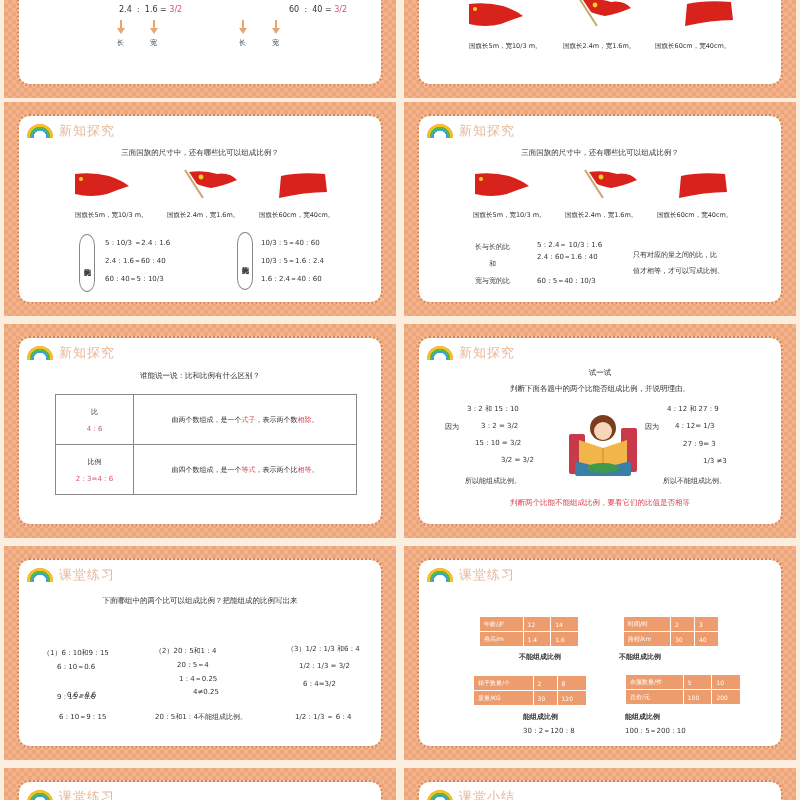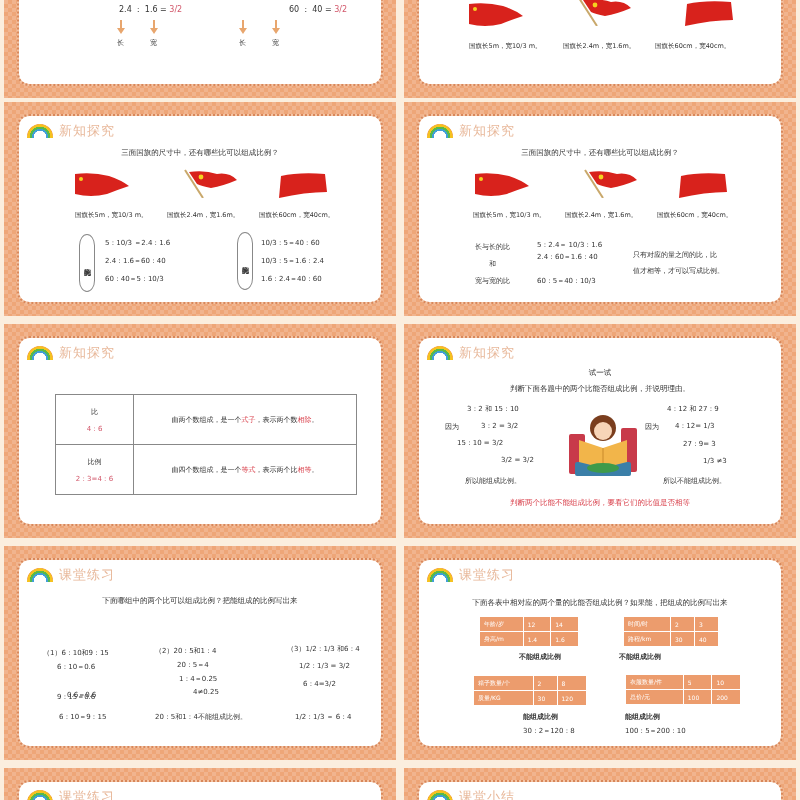--- a/index.html
+++ b/index.html
@@ -183,20 +183,21 @@
       <div class="txt" style="left:214px; top:150px;">值才相等，才可以写成比例。</div>
     </div>
   </div>
 
   <div class="slide" style="left:4px; top:324px; height:214px;">
     <div class="card">
       <div class="header">
         <div class="rainbow"></div>
         <div class="section-title">新知探究</div>
       </div>
+      <div class="q" style="top:33px;">谁能说一说：比和比例有什么区别？</div>
       <table class="cmp" style="left:36px; top:56px; width:302px;">
         <tbody>
             <tr style="height:50px;">
           <td style="width:78px;">
             <div>比</div>
             <div class="pink" style="margin-top:8px;">4 : 6</div>
           </td>
           <td>
             <span>由两个数组成，是一个</span><span class="red">式子</span><span>，表示两个数</span><span class="red">相除</span><span>。</span>
           </td>
@@ -219,21 +220,21 @@
     <div class="card">
       <div class="header">
         <div class="rainbow"></div>
         <div class="section-title">新知探究</div>
       </div>
       <div class="q" style="top:30px;">试一试</div>
       <div class="q" style="top:46px;">判断下面各题中的两个比能否组成比例，并说明理由。</div>
       <div class="txt" style="left:48px; top:66px;">3 : 2 和 15 : 10</div>
       <div class="txt" style="left:26px; top:84px;">因为</div>
       <div class="txt" style="left:62px; top:84px;">3 : 2 = 3/2</div>
-      <div class="txt" style="left:38px; top:101px;text-align:center;">15 : 10 = 3/2</div>
+      <div class="txt" style="left:56px; top:101px;text-align:center;">15 : 10 = 3/2</div>
       <div class="txt" style="left:82px; top:118px;">3/2 = 3/2</div>
       <div class="txt" style="left:46px; top:138px;">所以能组成比例。</div>
 
       <div class="girl" style="left:146px; top:72px; width:76px; height:70px;">
         <svg viewBox="0 0 76 70" width="76" height="70">
           <rect x="4" y="24" width="16" height="40" rx="2" fill="#c83a4a"></rect>
           <rect x="56" y="18" width="16" height="44" rx="2" fill="#c83a4a"></rect>
           <rect x="10" y="52" width="56" height="14" rx="2" fill="#3b7fa8"></rect>
           <circle cx="38" cy="18" r="13" fill="#7a3e1e"></circle>
           <circle cx="38" cy="21" r="9" fill="#f7d5b8"></circle>
@@ -278,21 +279,20 @@
       <div class="txt pink" style="left:276px; top:152px;">1/2 : 1/3 ＝ 6 : 4</div>
     </div>
   </div>
 
   <div class="slide" style="left:404px; top:546px; height:214px;">
     <div class="card">
       <div class="header">
         <div class="rainbow"></div>
         <div class="section-title">课堂练习</div>
       </div>
-      <div class="q" style="top:38px;">下面各表中相对应的两个量的比能否组成比例？如果能，把组成的比例写出来</div>
 
       <table class="otbl" style="left:60px; top:56px; width:100px;">
         <tbody>
             <tr>
               <td>年龄/岁</td>
               <td>12</td>
               <td>14</td>
             </tr>
         <tr>
               <td>身高/m</td>

